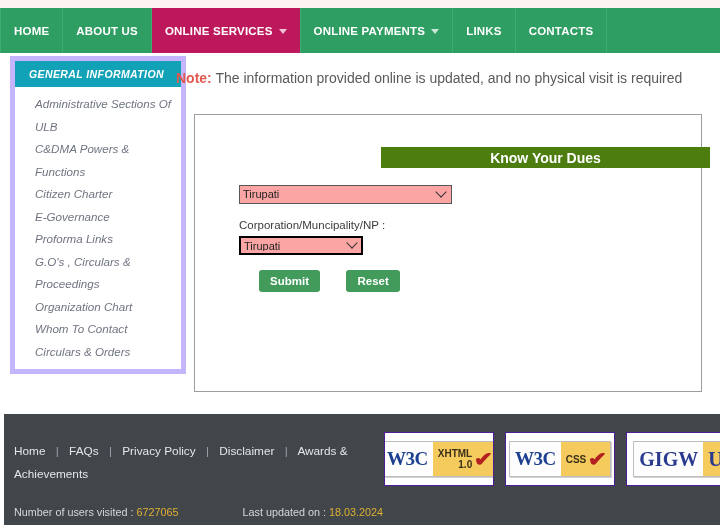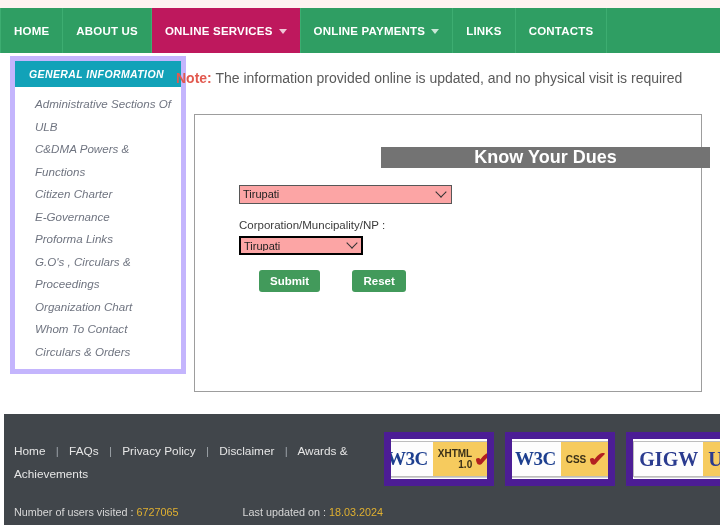--- a/index.html
+++ b/index.html
@@ -116,23 +116,23 @@
     width: 508px; height: 278px;
     border: 1px solid #9d9d9d;
     background: #ffffff;
     box-sizing: border-box;
   }
 
   .dues-banner {
     position: absolute;
     left: 381px; top: 147px;
     width: 329px; height: 21px;
-    background: #737373;
+    background: #4d7c0f;
     color: #ffffff;
-    font-size: 18px;
+    font-size: 14px;
     font-weight: bold;
     display: flex;
     align-items: center;
     justify-content: center;
     box-sizing: border-box;
   }
 
   .form-area {
     position: absolute;
     left: 239px; top: 184px;
@@ -188,21 +188,21 @@
     background: #429a5b;
     color: #ffffff;
     font-family: "Liberation Sans", sans-serif;
     font-size: 11.5px;
     font-weight: bold;
     border: none;
     border-radius: 3px;
     padding: 5px 11px;
     cursor: pointer;
   }
-  .btn + .btn { margin-left: 28px; }
+  .btn + .btn { margin-left: 22px; }
 
   
   .footer {
     position: absolute;
     left: 4px; top: 414px;
     width: 720px; height: 111px;
     background: #41464b;
   }
   .footer-links {
     position: absolute;
@@ -229,21 +229,21 @@
 
   
   .badges {
     position: absolute;
     left: 384px; top: 432px;
     display: flex;
     gap: 11px;
   }
   .badge {
     background: #ffffff;
-    border: 7px solid #4c1d95;
+    border: 1px solid #4c1d95;
     width: 110px; height: 54px;
     display: flex;
     align-items: center;
     justify-content: center;
     box-sizing: border-box;
     cursor: pointer;
     overflow: hidden;
   }
   .badge-inner {
     display: flex;

